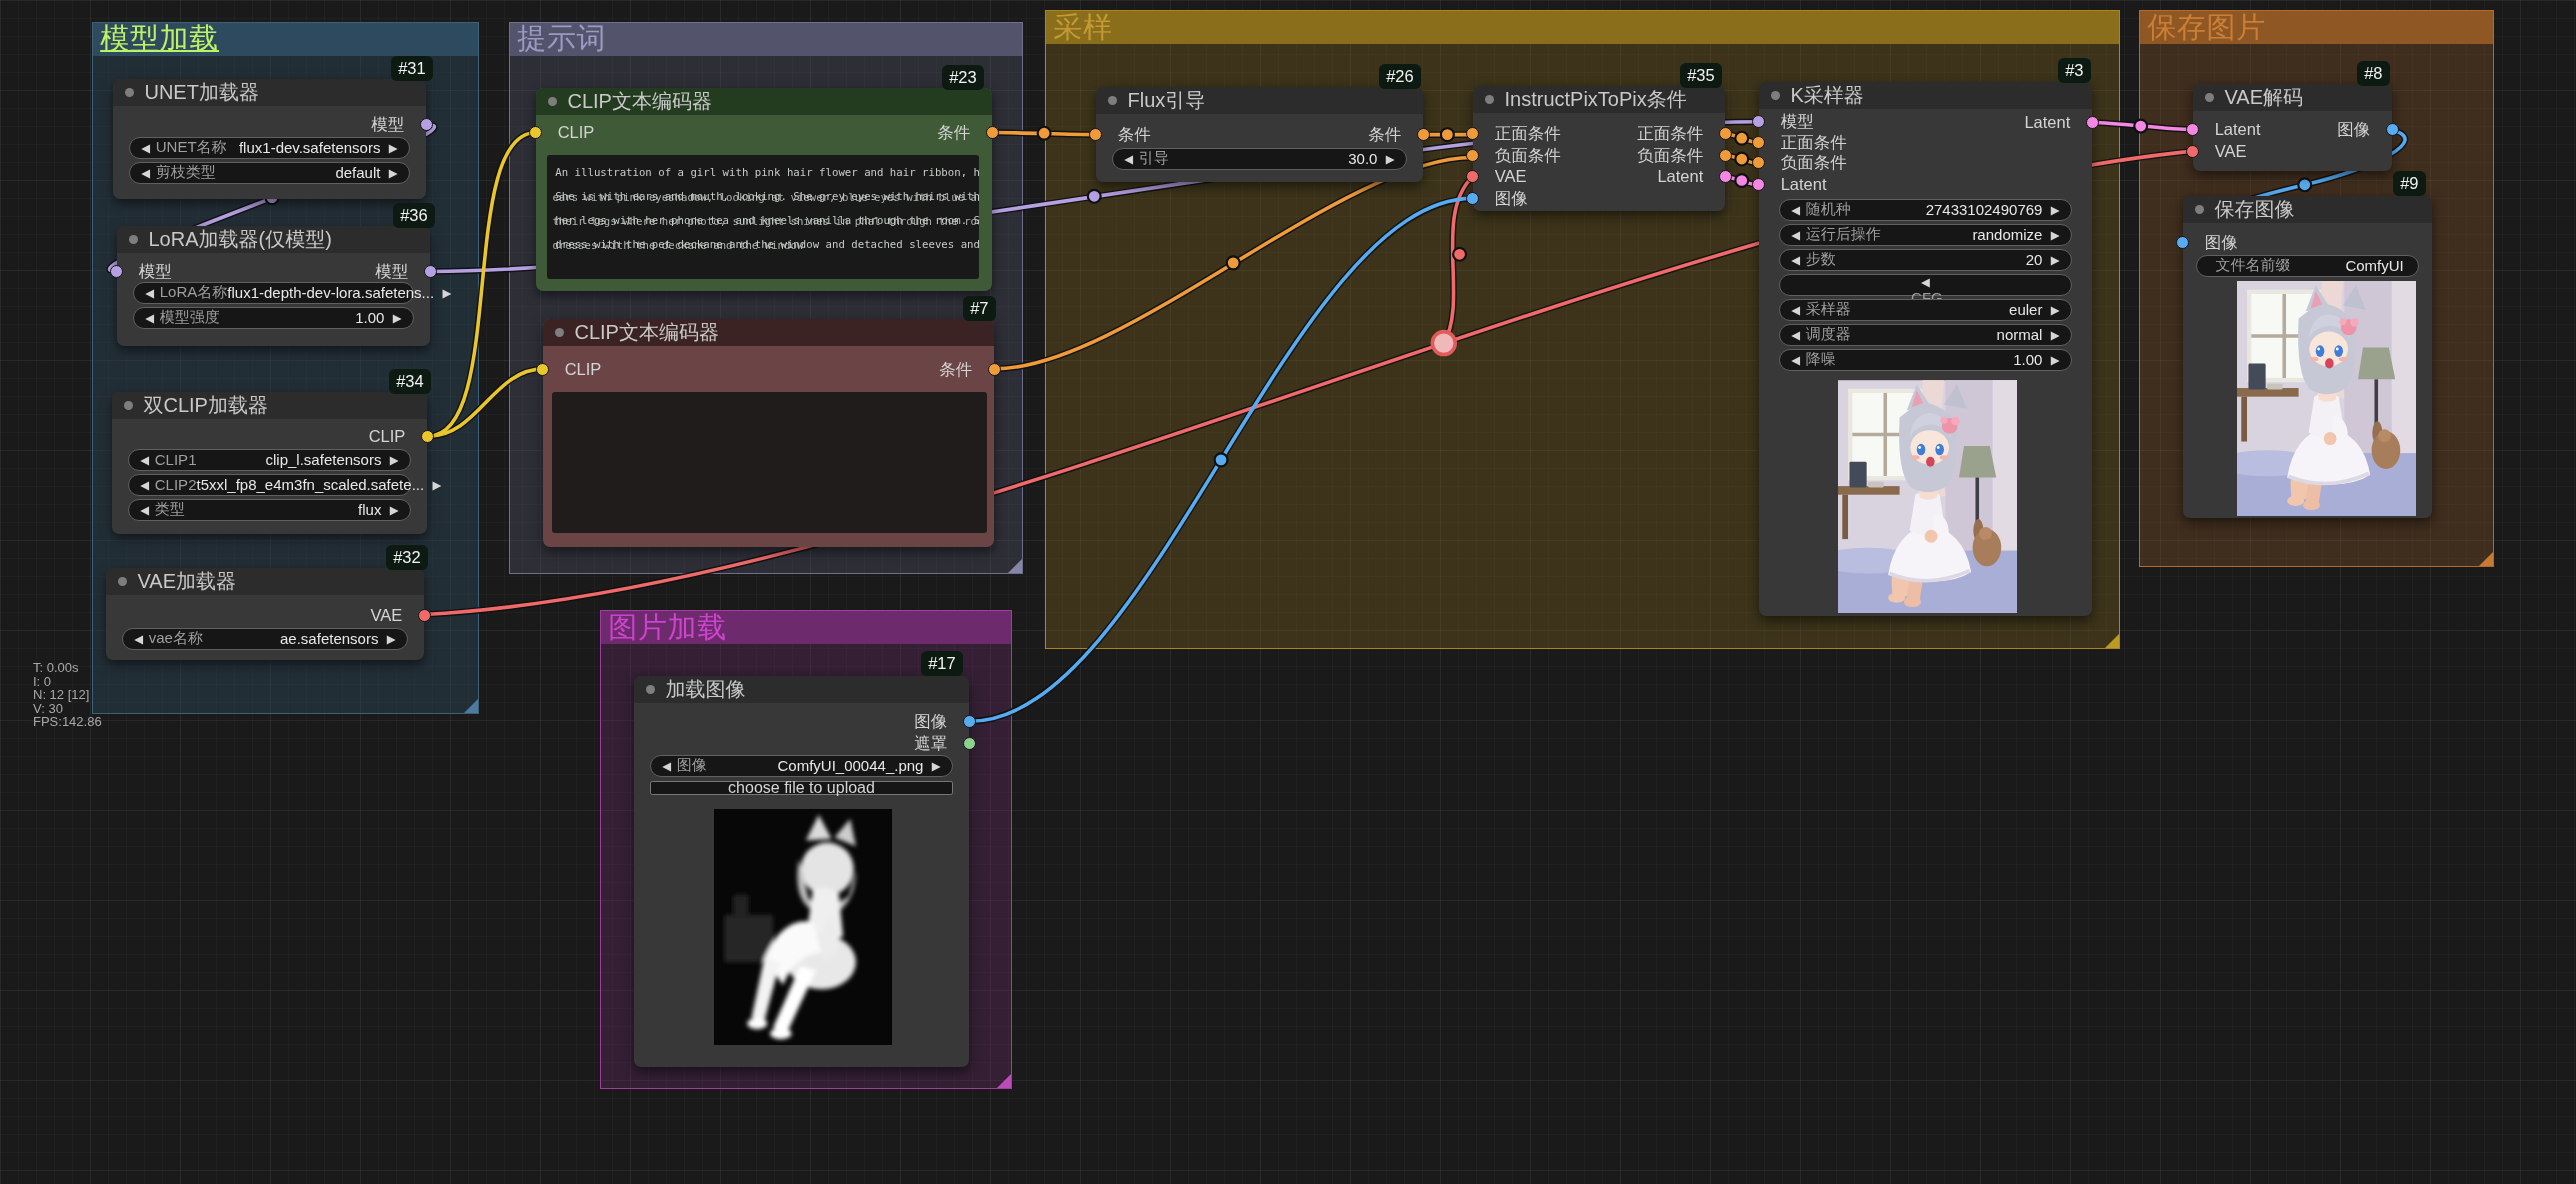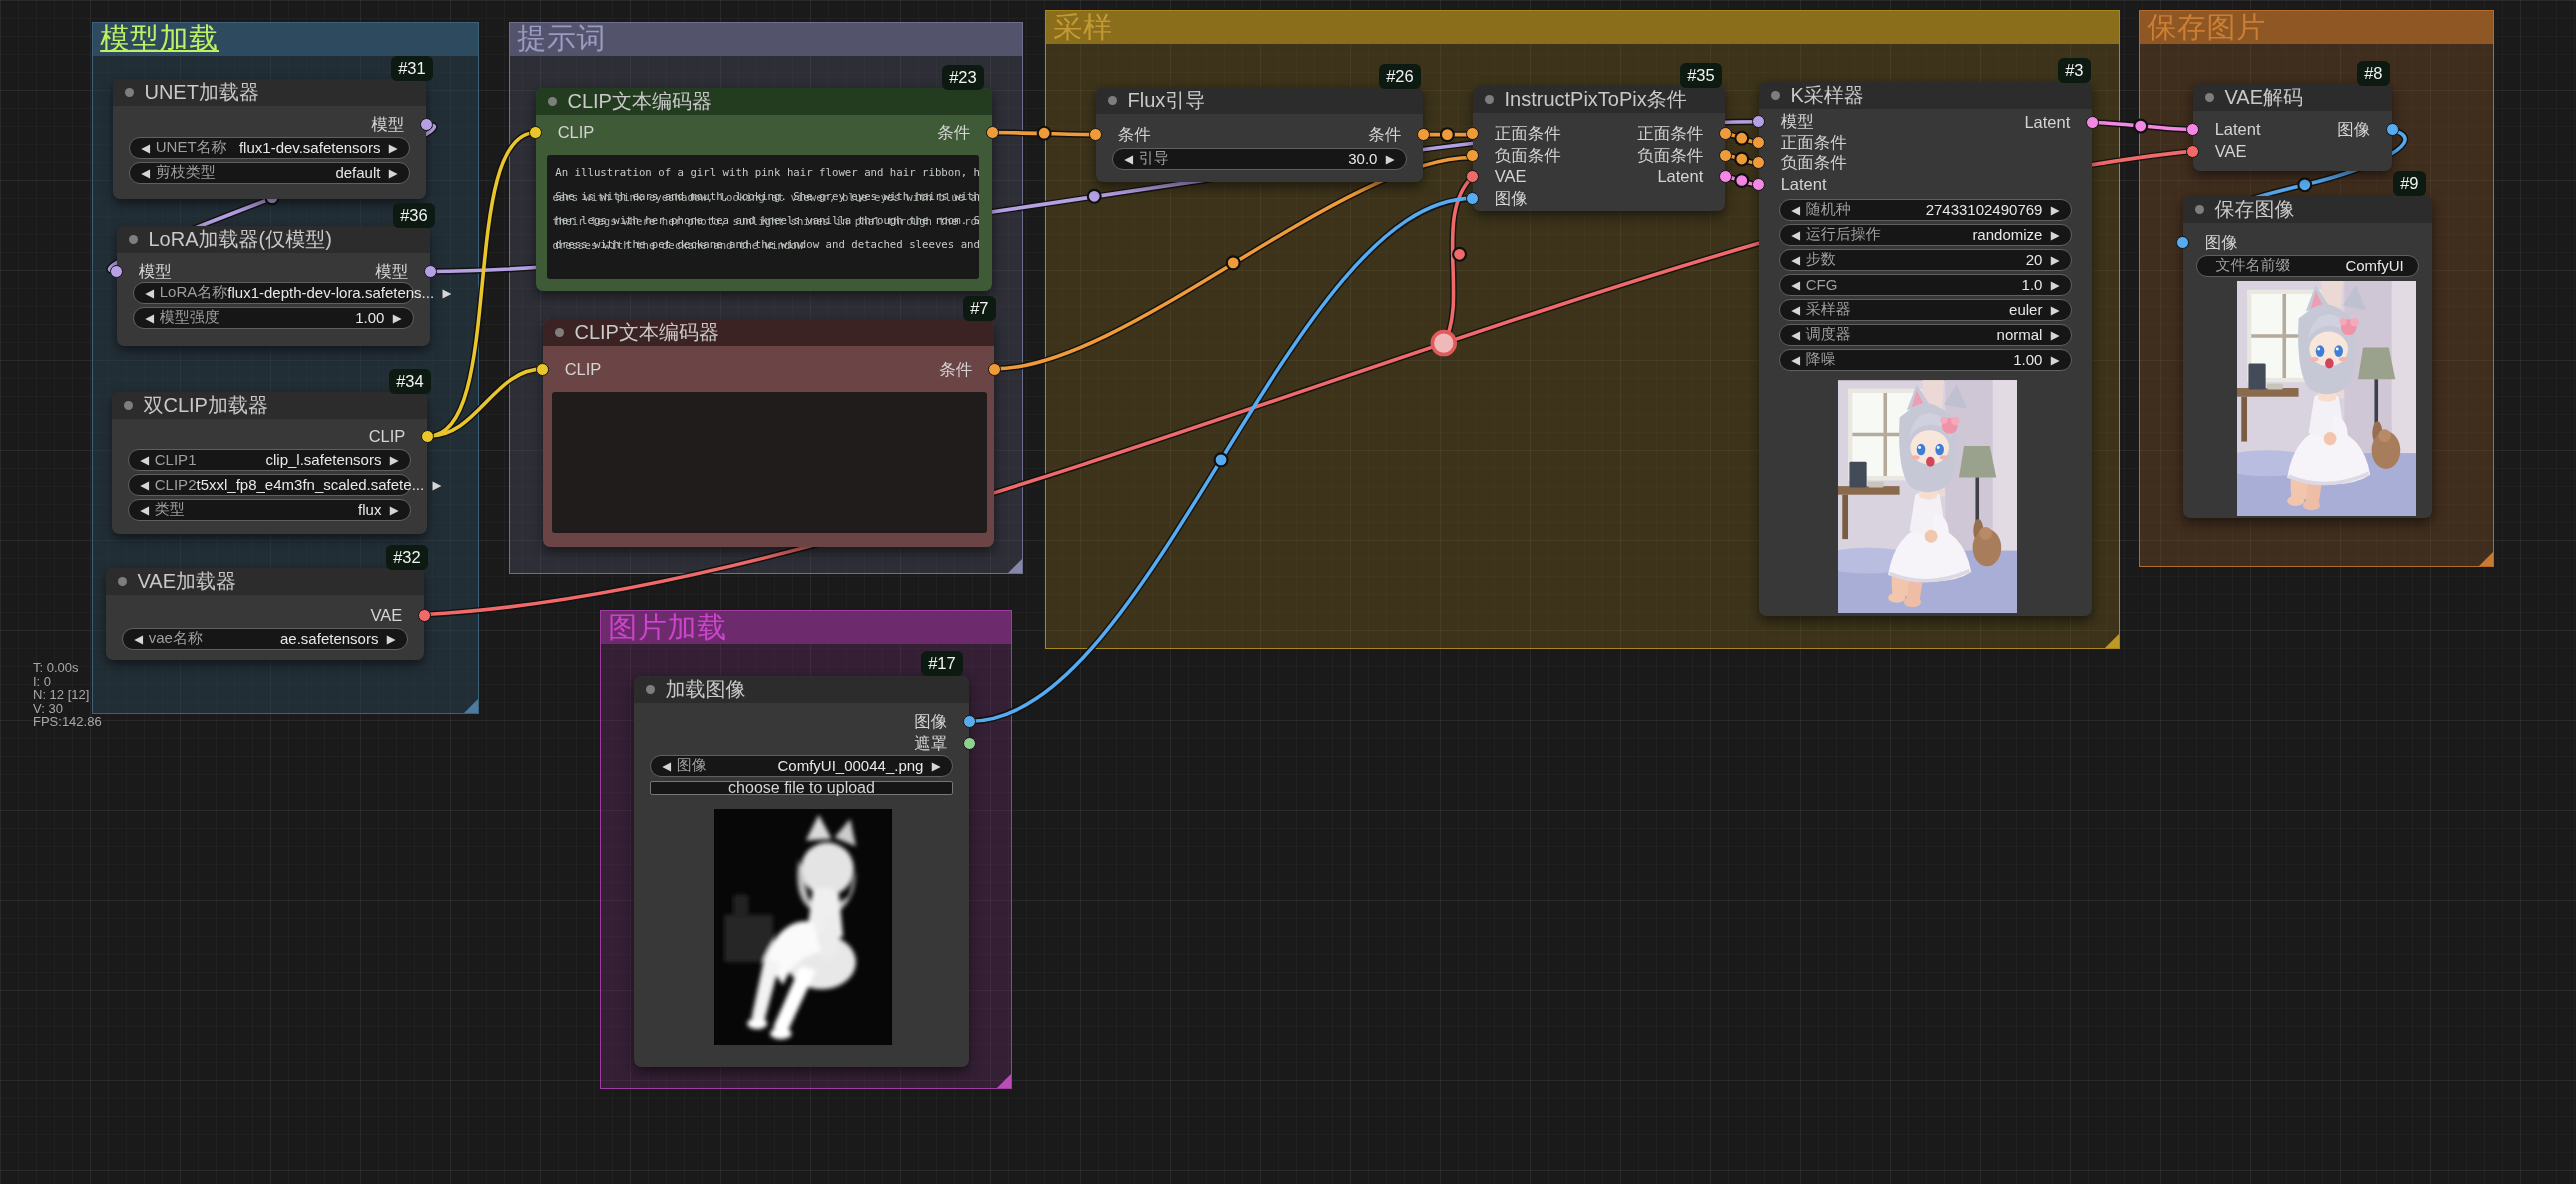--- a/index.html
+++ b/index.html
@@ -430,21 +430,21 @@
       <span class="wlabel">运行后操作</span>
       <span class="wvalue">randomize</span>
       <span class="warrow right"></span>
     </div>
     <div class="widget" style="top:167px;left:20px;right:20px;">
       <span class="warrow left"></span>
       <span class="wlabel">步数</span>
       <span class="wvalue">20</span>
       <span class="warrow right"></span>
     </div>
-    <div class="widget" style="top:192px;left:20px;right:20px;">
+    <div class="widget" style="top:192px;left:20px;right:20px;flex-direction:column;">
       <span class="warrow left"></span>
       <span class="wlabel">CFG</span>
       <span class="wvalue">1.0</span>
       <span class="warrow right"></span>
     </div>
     <div class="widget" style="top:217px;left:20px;right:20px;">
       <span class="warrow left"></span>
       <span class="wlabel">采样器</span>
       <span class="wvalue">euler</span>
       <span class="warrow right"></span>

